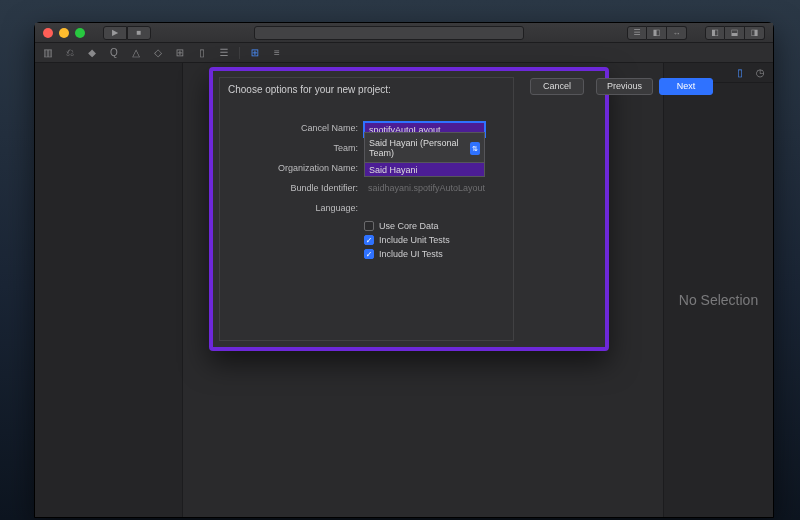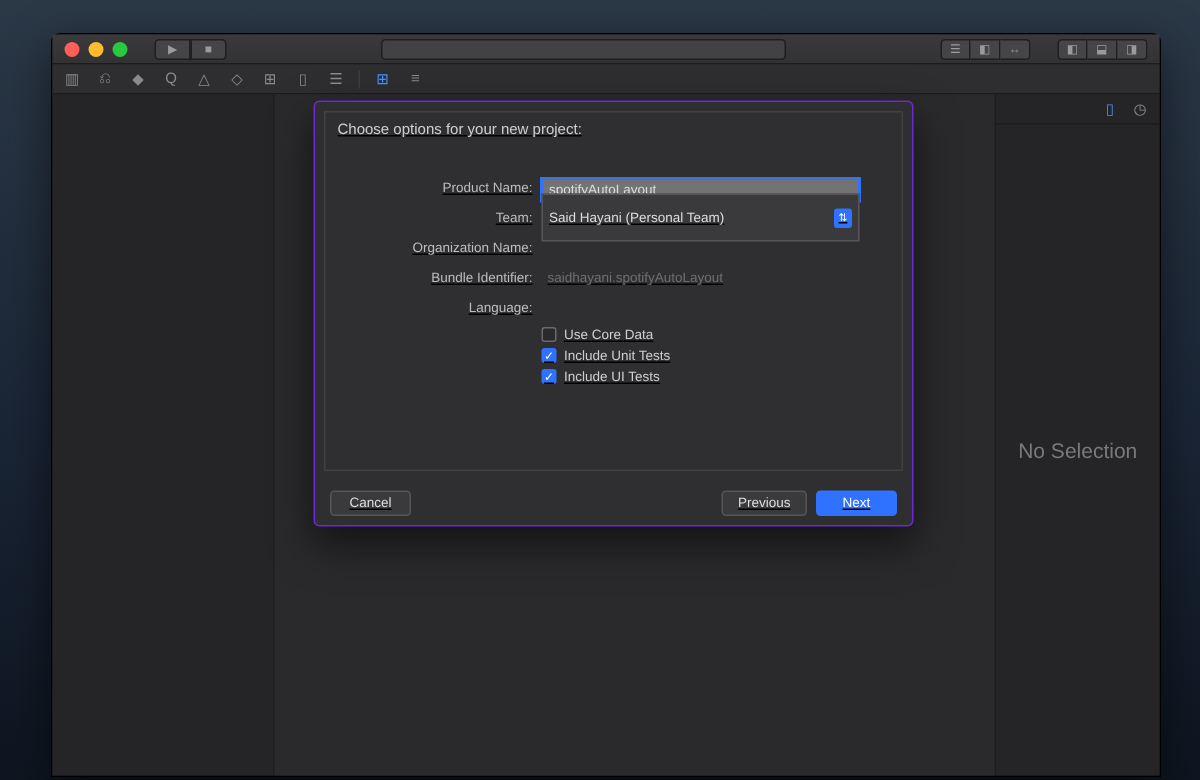--- a/index.html
+++ b/index.html
@@ -44,31 +44,31 @@
 
   .body { flex:1; display:flex; min-height:0; }
   .nav { width:148px; background:#252527; border-right:1px solid #1c1c1e; }
   .canvas { flex:1; background:#2a2a2c; position:relative; }
   .inspector { width:110px; background:#252527; border-left:1px solid #1c1c1e; display:flex; flex-direction:column;}
   .insp-tabs{height:20px;border-bottom:1px solid #1c1c1e;display:flex;align-items:center;justify-content:flex-end;padding:0 6px;gap:6px;}
   .insp-body{flex:1;display:flex;align-items:center;justify-content:center;color:#7a7a7c;font-size:14px;}
 
   .sheet {
     position:absolute; left:26px; top:4px; width:400px; height:284px;
-    background:#2f2f31; border:1px solid #6d28d9; border-radius:4px;
+    background:#2f2f31; border:4px solid #6d28d9; border-radius:4px;
     box-shadow:0 12px 28px rgba(0,0,0,.55);
-    display:flex; flex-direction:column;text-decoration:underline;
+    display:flex; flex-direction:row;
   }
   .sheet-inner{ margin:6px; border:1px solid #414143; flex:1; display:flex; flex-direction:column; position:relative;}
   .prompt{ font-size:10px; color:#cfcfd1; padding:6px 8px 0 8px;}
   .form-area{ flex:1; padding:24px 28px 8px 28px; }
   .row{ display:flex; align-items:center; height:18px; margin-bottom:2px; gap:6px;}
   .lbl{ width:110px; text-align:right; font-size:9px; color:#bdbdbf;}
   .field{ flex:1; position:relative;}
-  .txt-input{ width:100%; height:15px; background:#737373; border:1px solid #56565a; color:#ddd; font-size:9px; padding:0 4px;}
+  .txt-input{ width:100%; height:15px; background:#4c1d95; border:1px solid #56565a; color:#ddd; font-size:9px; padding:0 4px;}
   .txt-input.focus{ border:1px solid #2f72ff; box-shadow:0 0 0 1px #2f72ff;}
   .select{ width:100%; height:15px; background:#3a3a3c; border:1px solid #56565a; color:#ddd; font-size:9px; padding:15px 4px; display:flex; align-items:center; justify-content:space-between;}
   .sel-arrow{ width:12px; height:13px; background:#2f72ff; border-radius:2px; display:flex; align-items:center; justify-content:center; color:#fff; font-size:7px; line-height:7px;}
   .readonly{ font-size:9px; color:#6e6e70; padding-left:4px;}
   .checks{ margin-left:116px; margin-top:4px;}
   .chk{ display:flex; gap:5px; font-size:9px; color:#cfcfd1; height:14px;}
   .chkbox{ width:10px; height:10px; border:1px solid #6a6a6c; background:#2a2a2c; border-radius:2px; display:flex; align-items:center; justify-content:center; font-size:8px; color:#fff;}
   .chkbox.on{ background:#2f72ff; border-color:#2f72ff;}
 
   .sheet-footer{ height:30px; padding:0 10px; display:flex; align-items:center; gap:6px;}
@@ -126,36 +126,37 @@
     <div class="nav"></div>
 
     <div class="canvas">
       <div class="sheet">
         <div class="sheet-inner">
           <div class="prompt">Choose options for your new project:</div>
 
           <div class="form-area">
 
             <div class="row">
-              <div class="lbl">Product Name:</div>
+              <div class="lbl">Cancel Name:</div>
               <div class="field"><input class="txt-input focus" value="spotifyAutoLayout" style=""></div>
             </div>
 
             <div class="row">
               <div class="lbl">Team:</div>
               <div class="field">
                 <div class="select">
                   <span>Said Hayani (Personal Team)</span>
                   <span class="sel-arrow">⇅</span>
                 </div>
               </div>
             </div>
 
             <div class="row">
               <div class="lbl">Organization Name:</div>
+              <div class="field"><input class="txt-input" value="Said Hayani" style=""></div>
             </div>
 
 
             <div class="row">
               <div class="lbl">Bundle Identifier:</div>
               <div class="field">
                   <div class="readonly">saidhayani.spotifyAutoLayout</div>
                 </div>
             </div>
 

